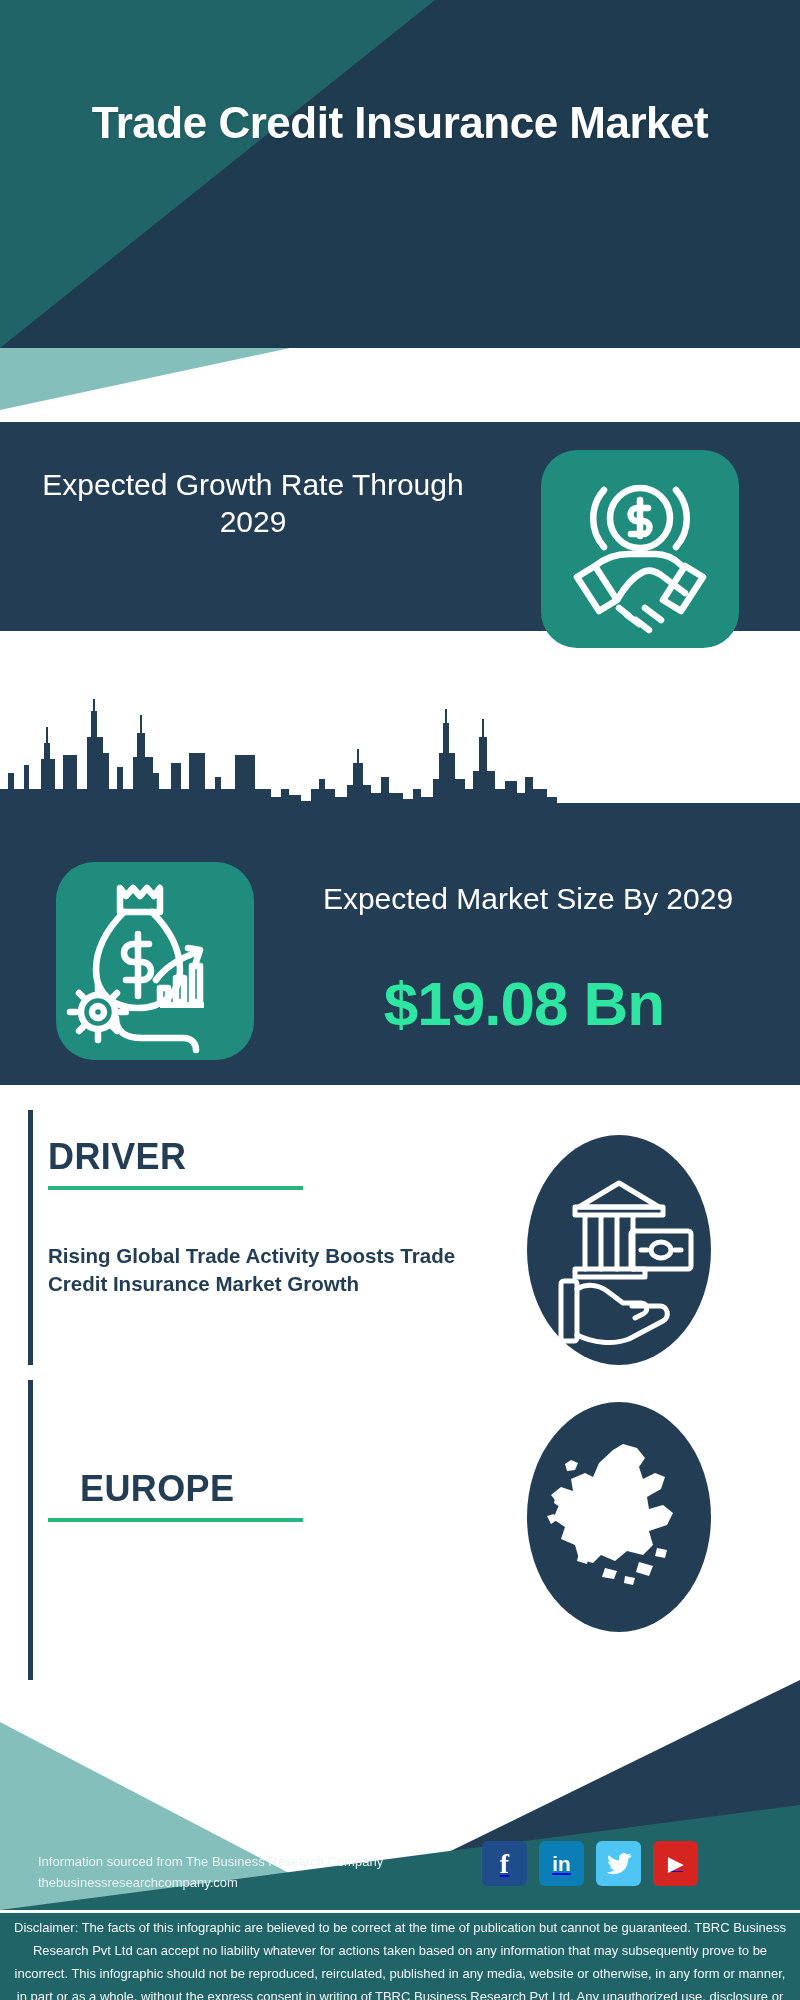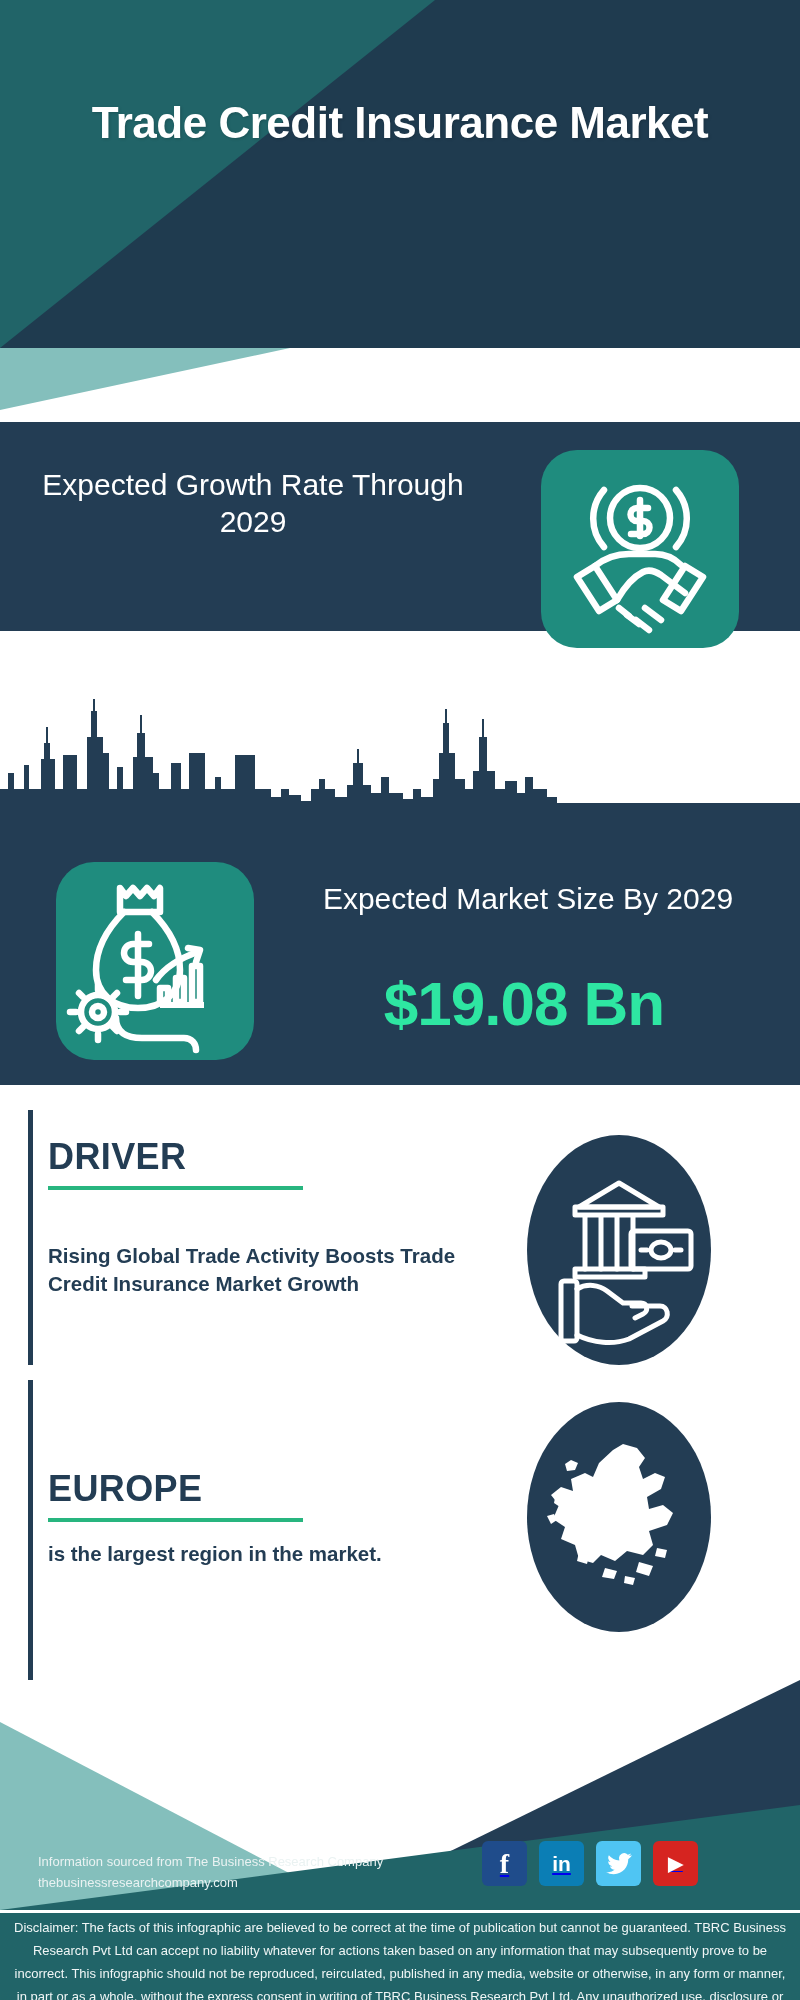--- a/index.html
+++ b/index.html
@@ -105,21 +105,21 @@
 
   #driver{ top:1110px; height:285px; }
   #driver .bar{ height:255px; }
   #driver .title{ top:26px; }
   #driver .rule{ top:76px; }
   #driver .body{ top:96px;margin-top:36px; }
   #driver .bubble{ left:527px; top:25px; width:184px; height:230px; }
 
   #region{ top:1410px; height:300px; }
   #region .bar{ top:-30px; height:320px; }
-  #region .title{ top:58px; }
+  #region .title{ top:58px;margin-left:32px; }
   #region .rule{ top:108px; }
   #region .body{ top:130px; }
   #region .bubble{ left:527px; top:-8px; width:184px; height:230px; }
 
   
   #footer{
     position:absolute; left:0; top:1680px; width:800px; height:320px;
     background:#ffffff; overflow:hidden;
   }
   #footer .navy-wedge{
@@ -252,21 +252,20 @@
         <path d="M50 200 c16 8 36 10 52 4 l34 -18 c7 -4 5 -15 -3 -15 h-28"></path>
       </g>
     </svg>
   </div>
 </div>
 
 <div class="insight" id="region">
   <div class="bar"></div>
   <div class="title">EUROPE</div>
   <div class="rule"></div>
-  <div class="body">is the largest region in the market.</div>
   <div class="bubble">
     <svg viewBox="0 0 184 230" width="184" height="230" xmlns="http://www.w3.org/2000/svg">
       <g fill="#ffffff">
         <path d="M38 62 l6 -4 l7 3 l-3 7 l-8 1 z"></path>
         <path d="M86 48 l10 -6 l14 4 l8 10 l-6 9 l4 12 l12 -6 l10 4 l-4 12 l-14 8 l2 12 l14 -4 l10 8 l-6 12 l-18 6 l4 14 l-10 10 l-16 -4 l-12 10 l-14 -6 l-8 8 l-14 -4 l-4 -14 l-14 -6 l4 -12 l-12 -8 l6 -14 l-8 -10 l10 -8 l12 4 l-2 -12 l14 -6 l8 4 l6 -14 z"></path>
         <path d="M28 96 l8 -3 l4 7 l-7 5 l-6 -4 z"></path>
         <path d="M20 114 l7 -2 l3 6 l-6 4 z"></path>
         <path d="M52 150 l10 4 l-2 8 l-10 -3 z"></path>
         <path d="M78 166 l12 3 l-3 8 l-12 -2 z"></path>
         <path d="M98 174 l10 2 l-2 7 l-9 -2 z"></path>

